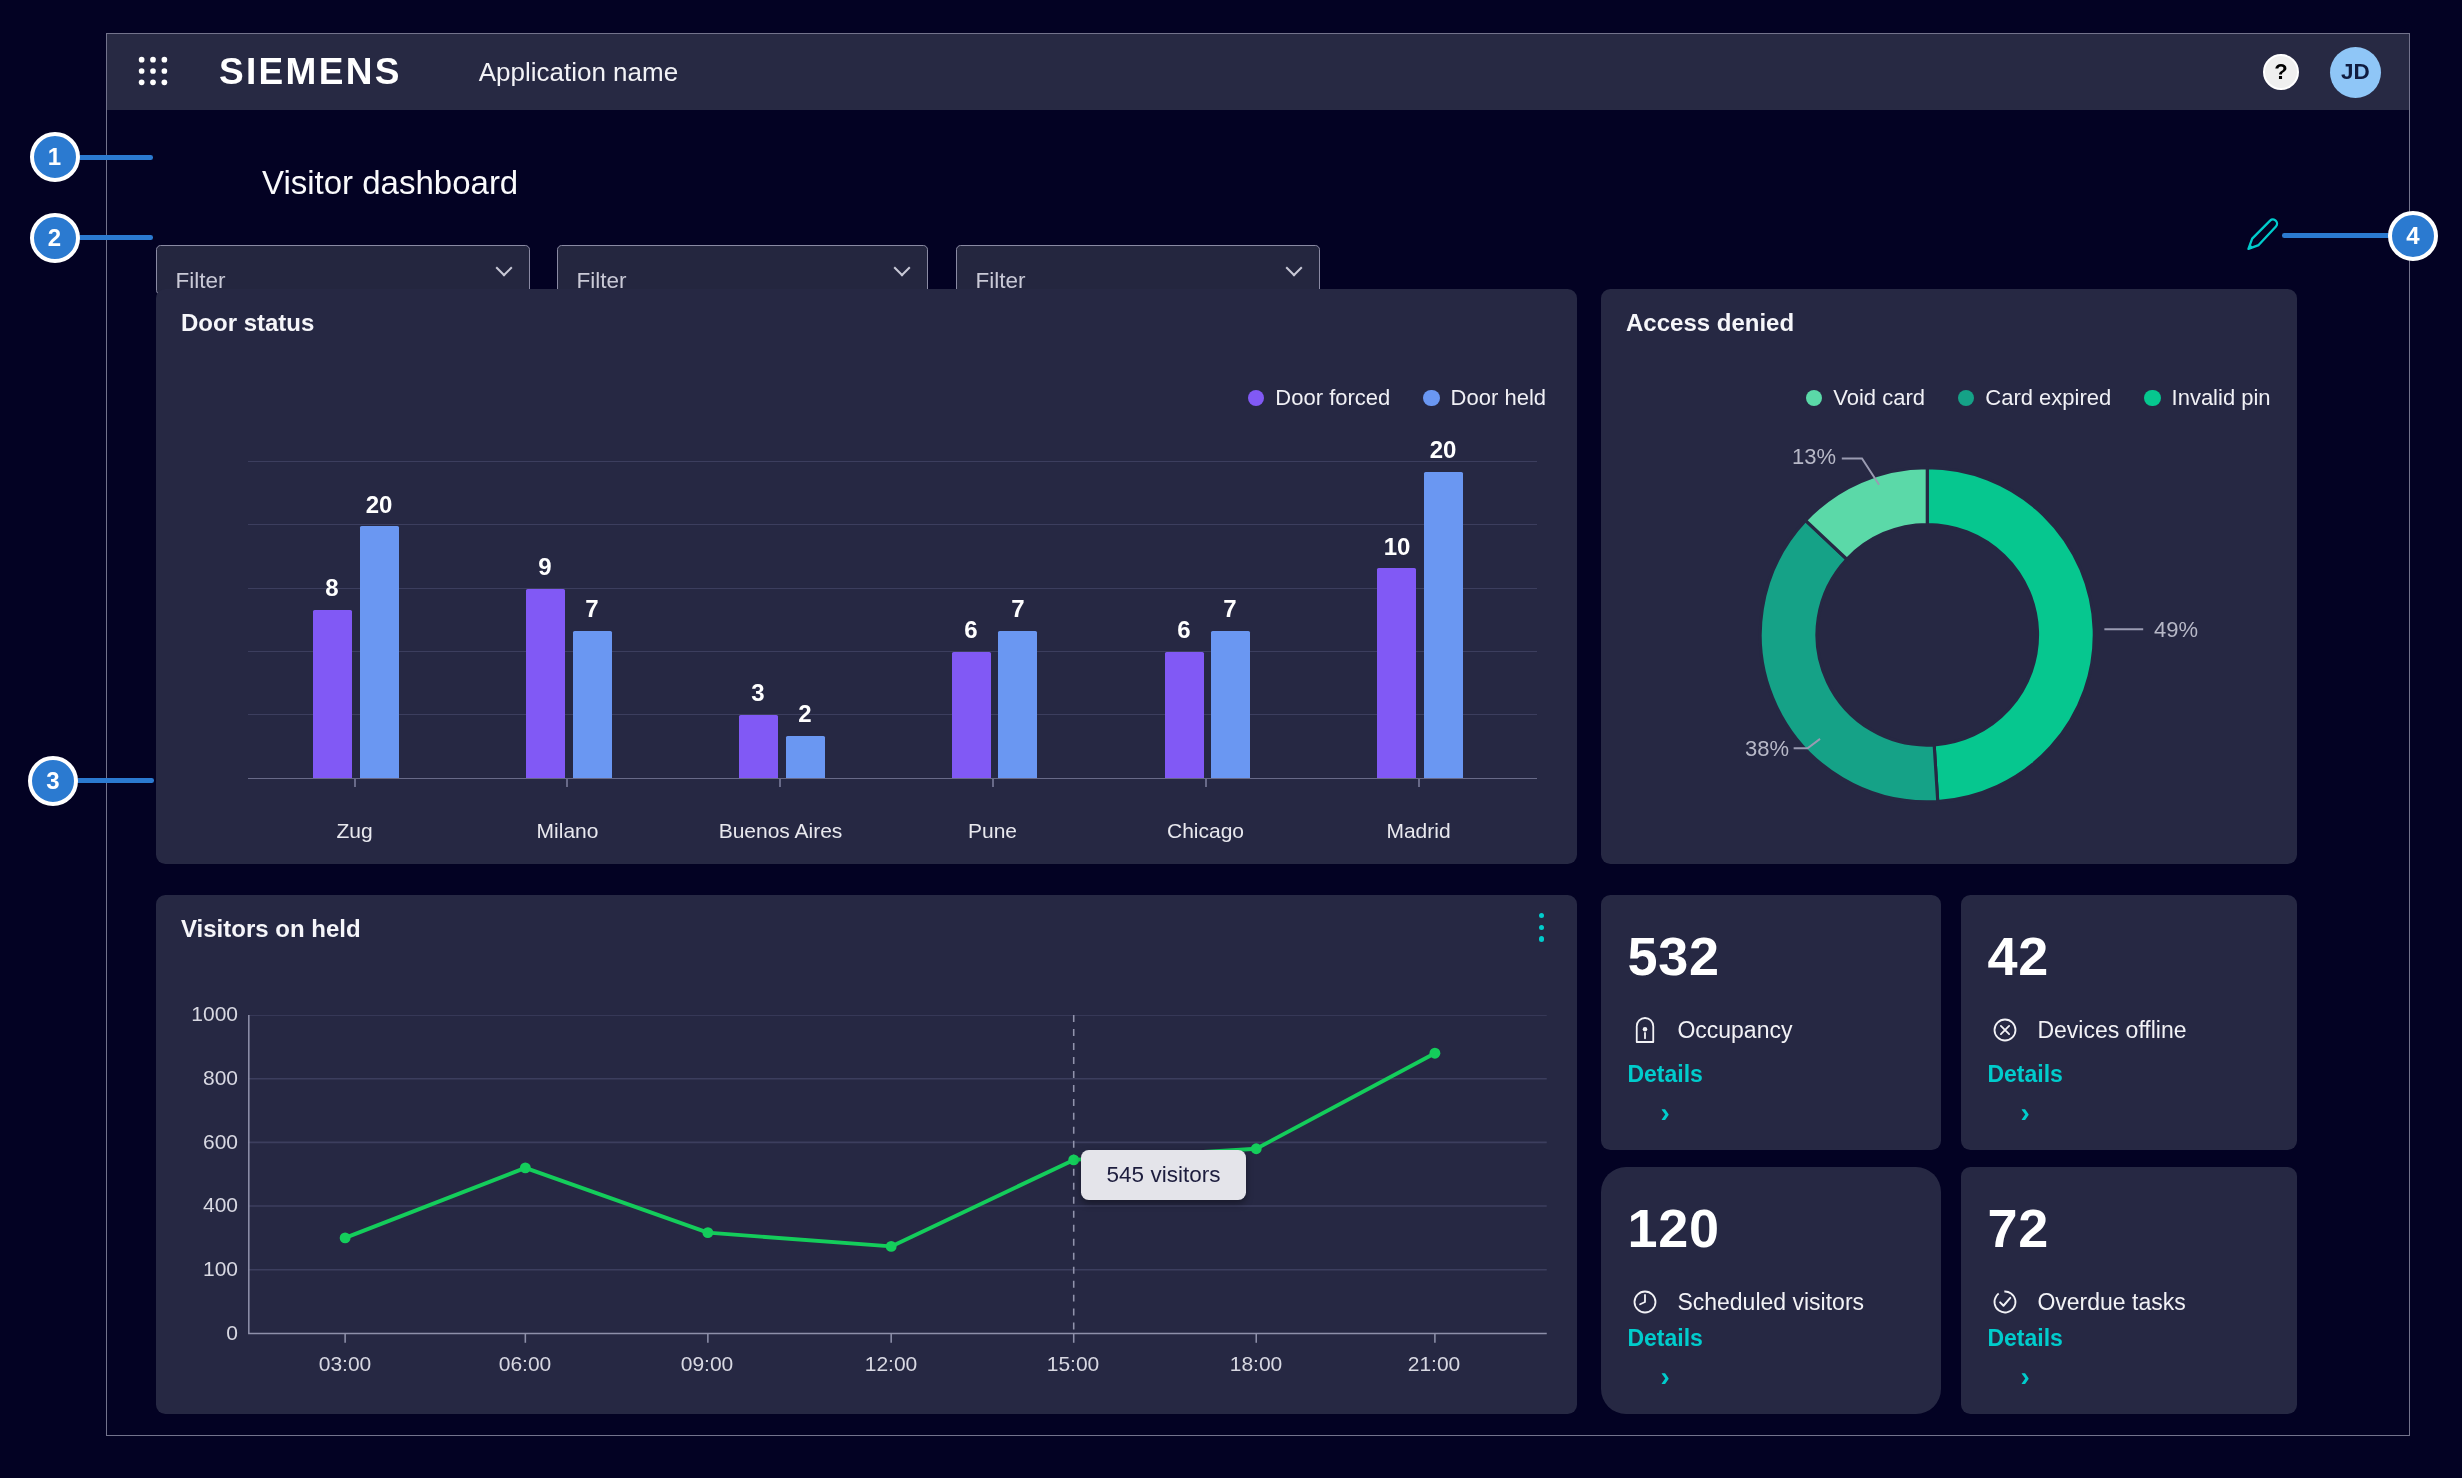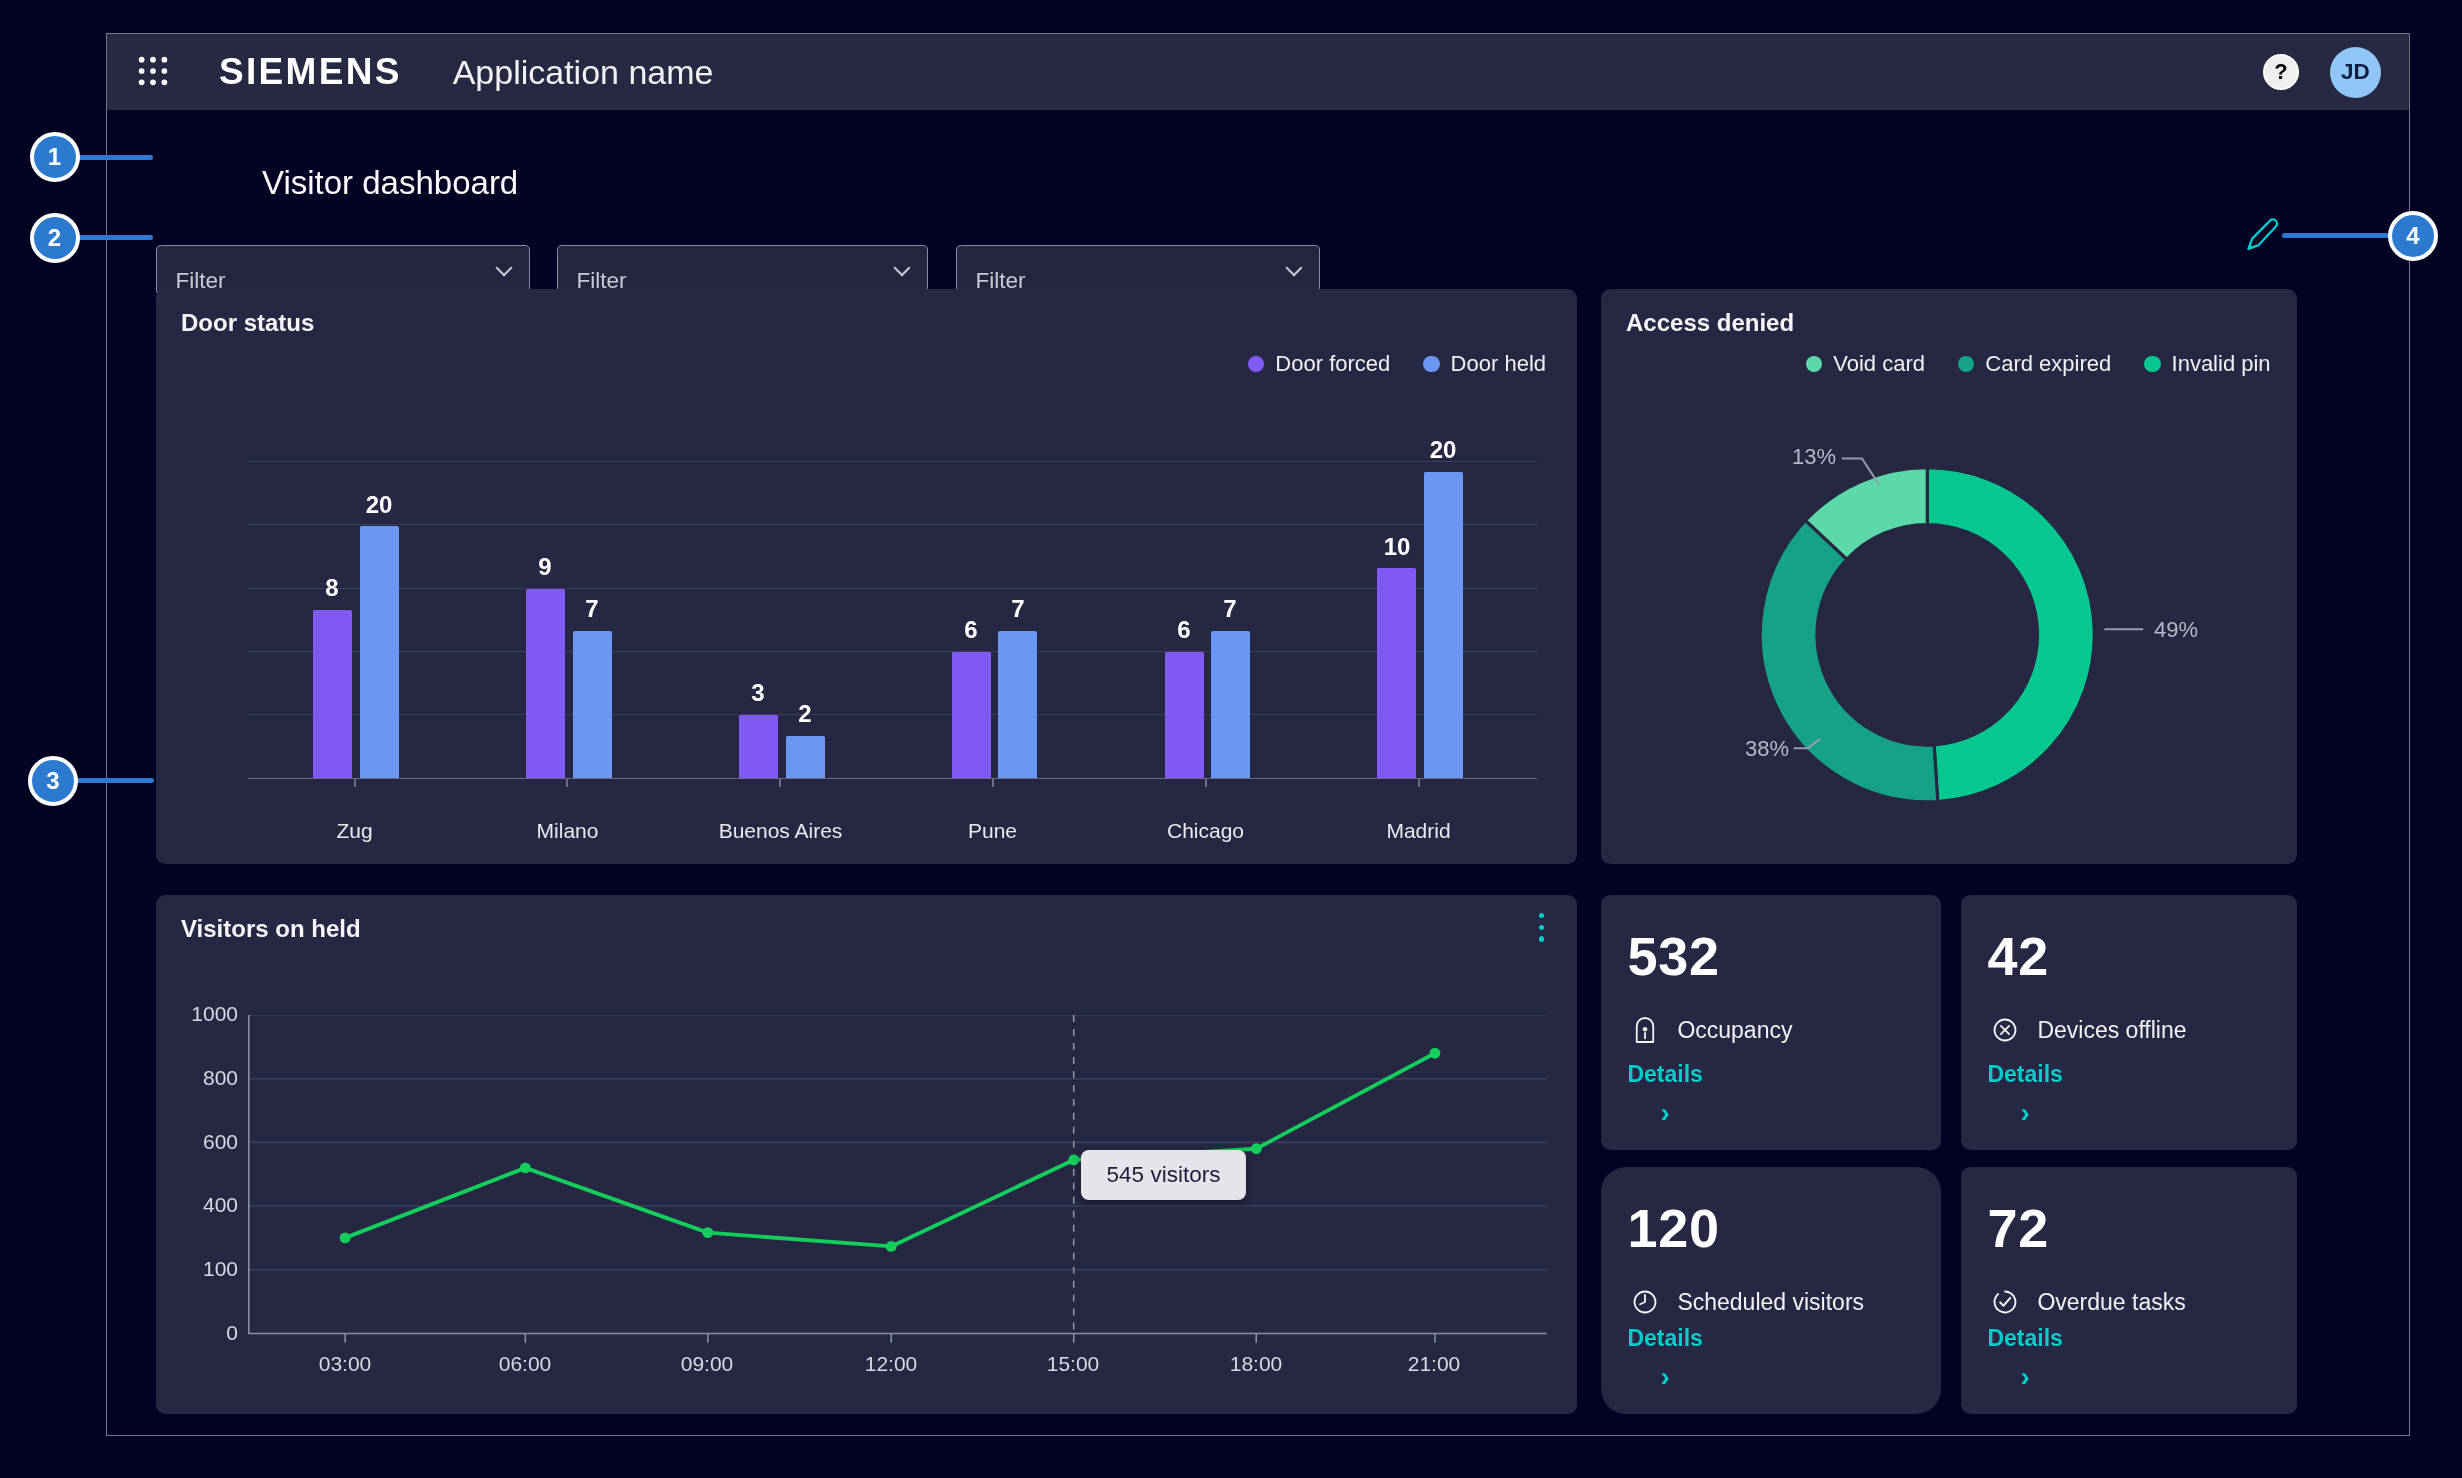--- a/index.html
+++ b/index.html
@@ -2,33 +2,33 @@
 <html style="font-size:12.4px"><head>
 <meta charset="utf-8">
 <style>
   html,body{margin:0;padding:0;background:#030223;}
   body{width:2462px;height:1479px;font-family:"Liberation Sans",sans-serif;color:#fff;overflow:hidden;}
   #stage{position:relative;width:2462px;height:1479px;}
   .app-window{position:absolute;left:106px;top:33px;width:2304px;height:1403px;border:1.6px solid #73738C;box-sizing:border-box;}
   
   .hdr{position:absolute;left:0;top:0;width:100%;height:76px;background:#272943;display:flex;align-items:center;padding:0 28px;box-sizing:border-box;}
   .brand{font-size:37px;font-weight:bold;letter-spacing:2.3px;margin-left:48px;}
-  .appname{font-size:34px;font-weight:400;margin-left:51px;color:#F2F2F6;}
+  .appname{font-size:26px;font-weight:400;margin-left:77px;color:#F2F2F6;}
   .help{margin-left:auto;width:36px;height:36px;border:2.3px solid #fff;border-radius:50%;display:flex;align-items:center;justify-content:center;font-size:22px;font-weight:bold;box-sizing:border-box;}
   .avatar{width:51px;height:51px;border-radius:50%;background:#8FC6F7;color:#101C40;display:flex;align-items:center;justify-content:center;font-size:22.5px;font-weight:bold;margin-left:31px;}
   
   .page-title{position:absolute;left:155px;top:130px;font-size:33px;font-weight:400;color:#FAFAFC;}
   .filter{position:absolute;top:211px;height:50px;background:#24263F;border:1.6px solid #8A8AA3;border-radius:4.7px;box-sizing:border-box;display:flex;align-items:flex-end;padding:0 18.6px;font-size:22.5px;color:#C9C9D6;}
   .chev{position:absolute;right:18.6px;top:15.5px;width:10px;height:10px;border-right:2.3px solid #C9C9D6;border-bottom:2.3px solid #C9C9D6;transform:rotate(45deg);}
   .edit-btn{position:absolute;left:2240px;top:211px;width:43px;height:43px;background:none;border:none;cursor:pointer;padding:0;}
   
   .card{position:absolute;background:#262843;border-radius:9.3px;}
   .card-title{position:absolute;left:25px;top:20px;font-size:24px;font-weight:bold;color:#F6F6FA;}
   .legend{position:absolute;right:31px;top:62px;display:flex;gap:33px;align-items:center;}
-  .legend-item{display:flex;align-items:center;gap:11px;font-size:22px;color:#F0F0F5;}
+  .legend-item{display:flex;align-items:center;gap:11px;font-size:22px;color:#F0F0F5;margin-top:34px;}
   .dot{width:16.3px;height:16.3px;border-radius:50%;}
   
   #bar-plot{position:absolute;left:92px;top:172px;width:1289px;height:317px;border-bottom:1.6px solid #686A88;}
   .gline{position:absolute;left:0;width:100%;height:0;border-top:1.6px solid #3C3E5E;}
   .bar{position:absolute;bottom:0;border-radius:1.6px 1.6px 0 0;}
   .bar-value{position:absolute;text-align:center;font-size:24px;font-weight:bold;color:#fff;}
   .cat-tick{position:absolute;top:317px;width:1.6px;height:9.3px;background:#686A88;}
   .cat-label{position:absolute;top:334px;text-align:center;font-size:21px;color:#E8E8EE;margin-top:24px;}
   
   #donut-svg{position:absolute;left:0;top:0;}

